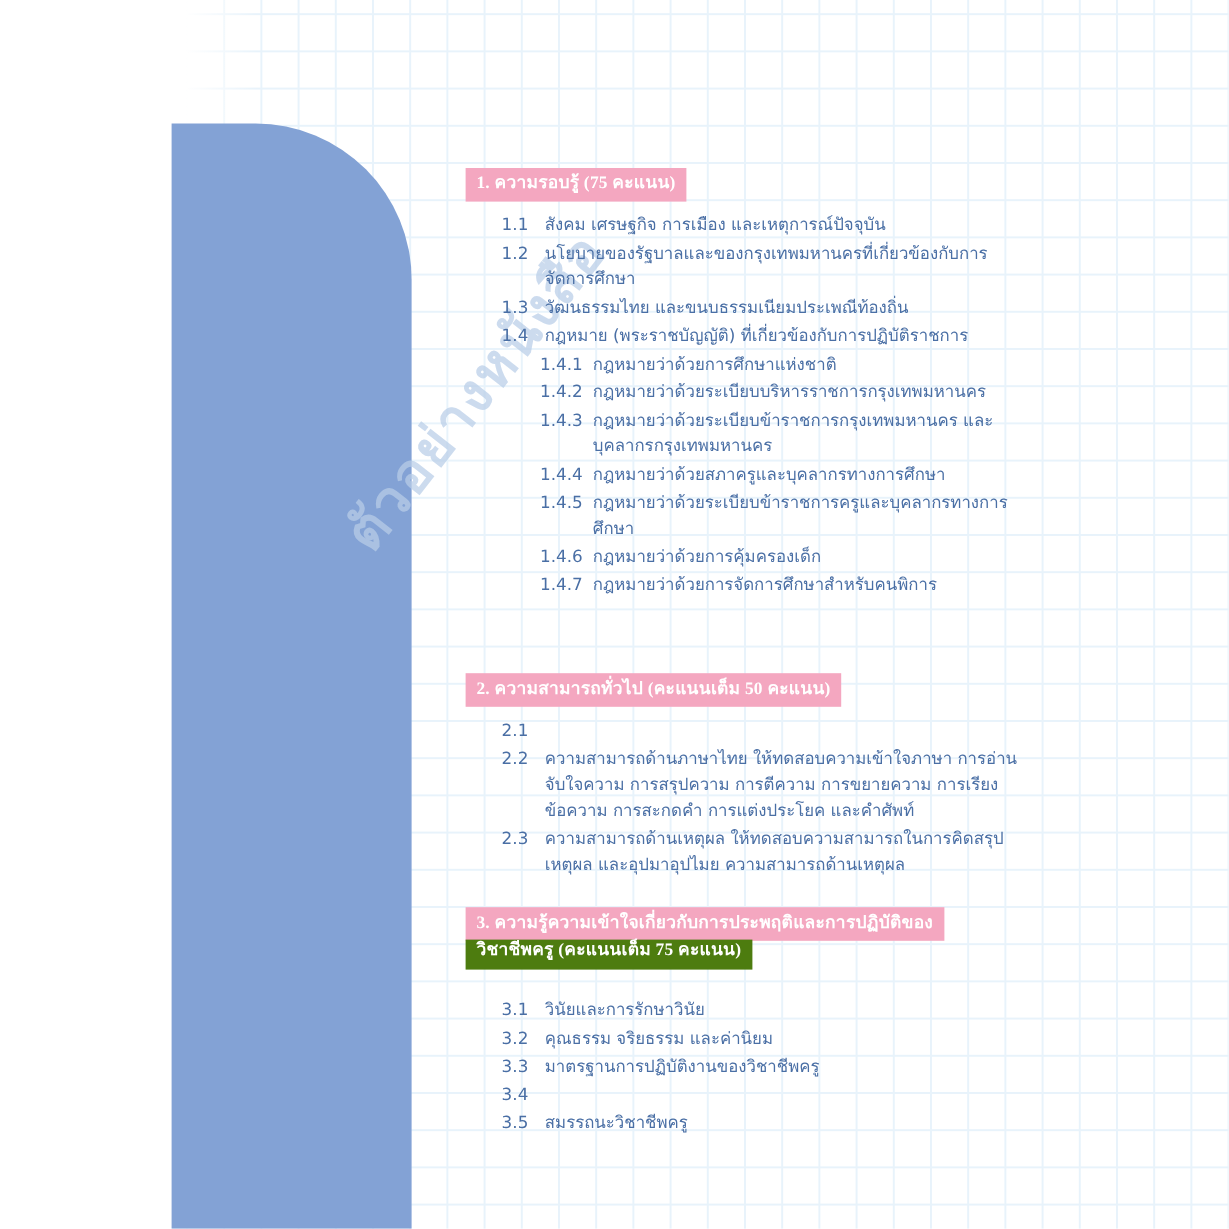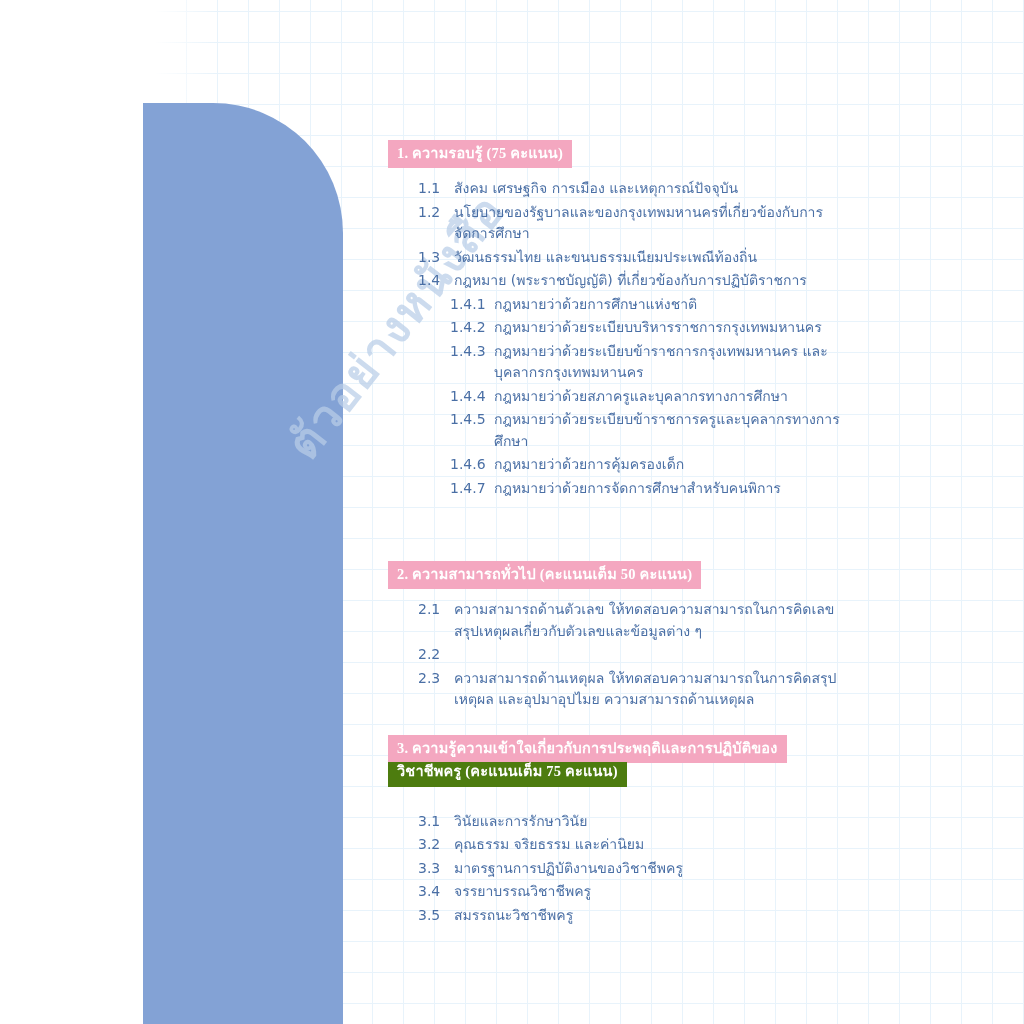--- a/index.html
+++ b/index.html
@@ -209,24 +209,24 @@
 
     <div class="gap-md"></div>
 
     <div class="section">
       <div class="sec-head">
         <span class="hl" style="background: rgb(244, 167, 192); color: rgb(255, 255, 255); margin-top: 38px;">2.  ความสามารถทั่วไป (คะแนนเต็ม 50 คะแนน)</span>
       </div>
 
       <div class="item lvl1" style="color: rgb(74, 111, 165);">
         <span class="num" style="color: rgb(74, 111, 165);">2.1</span>
-        <span class="txt" style="color: rgb(74, 111, 165);">ความสามารถด้านตัวเลข  ให้ทดสอบความสามารถในการคิดเลข สรุปเหตุผลเกี่ยวกับตัวเลขและข้อมูลต่าง ๆ</span>
       </div>
       <div class="item lvl1" style="color: rgb(74, 111, 165);">
         <span class="num" style="color: rgb(74, 111, 165);">2.2</span>
+        <span class="txt" style="color: rgb(74, 111, 165);">ความสามารถด้านภาษาไทย ให้ทดสอบความเข้าใจภาษา การอ่านจับใจความ การสรุปความ การตีความ การขยายความ การเรียงข้อความ การสะกดคำ การแต่งประโยค และคำศัพท์</span>
       </div>
       <div class="item lvl1" style="color: rgb(74, 111, 165);">
         <span class="num" style="color: rgb(74, 111, 165);">2.3</span>
         <span class="txt" style="color: rgb(74, 111, 165);">ความสามารถด้านเหตุผล  ให้ทดสอบความสามารถในการคิดสรุปเหตุผล และอุปมาอุปไมย ความสามารถด้านเหตุผล</span>
       </div>
     </div>
 
     <div class="gap-md"></div>
 
     <div class="section">
@@ -244,21 +244,20 @@
       <div class="item lvl1" style="color: rgb(74, 111, 165);">
         <span class="num" style="color: rgb(74, 111, 165);">3.2</span>
         <span class="txt" style="color: rgb(74, 111, 165);">คุณธรรม จริยธรรม และค่านิยม</span>
       </div>
       <div class="item lvl1" style="color: rgb(74, 111, 165);">
         <span class="num" style="color: rgb(74, 111, 165);">3.3</span>
         <span class="txt" style="color: rgb(74, 111, 165);">มาตรฐานการปฏิบัติงานของวิชาชีพครู</span>
       </div>
       <div class="item lvl1" style="color: rgb(74, 111, 165);">
         <span class="num" style="color: rgb(74, 111, 165);">3.4</span>
-        <span class="txt" style="color: rgb(74, 111, 165);">จรรยาบรรณวิชาชีพครู</span>
       </div>
       <div class="item lvl1" style="color: rgb(74, 111, 165);">
         <span class="num" style="color: rgb(74, 111, 165);">3.5</span>
         <span class="txt" style="color: rgb(74, 111, 165);">สมรรถนะวิชาชีพครู</span>
       </div>
     </div>
 
   </div>
 </div>
 

